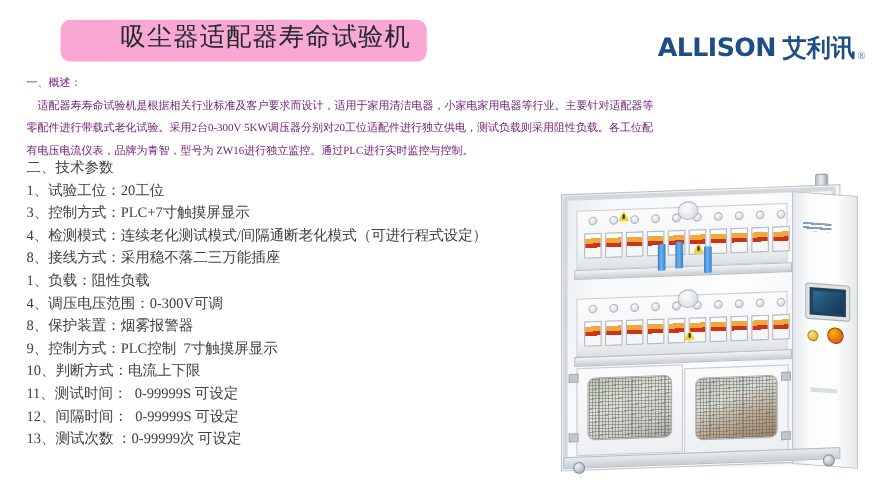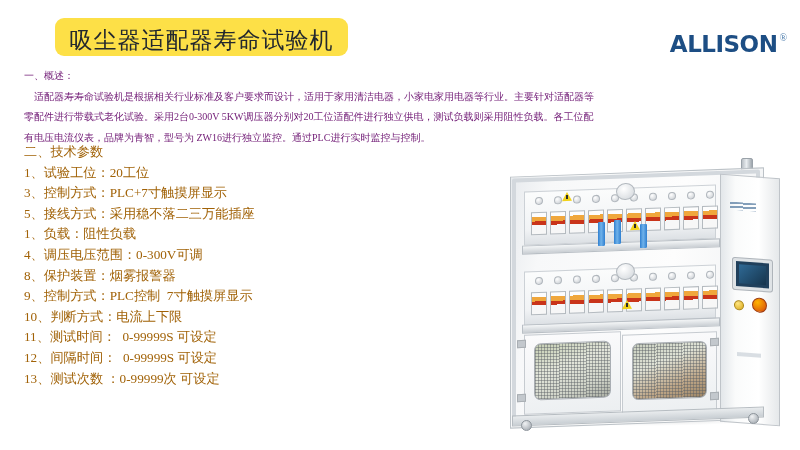--- a/index.html
+++ b/index.html
@@ -6,49 +6,49 @@
   body{
     width:800px;height:450px;background:#ffffff;
     font-family:"Liberation Serif","DejaVu Serif",serif;
     color:#2b2b2b;overflow:hidden;position:relative;
   }
   .page{position:relative;width:800px;height:450px;}
 
   
   .title-banner{
     position:absolute;left:55px;top:18px;width:293px;height:38px;
-    background:#fde047;border-radius:9px;
-    display:flex;align-items:flex-end;justify-content:center;
+    background:#f9a8d4;border-radius:9px;
+    display:flex;align-items:flex-start;justify-content:center;padding-left:40px;
   }
   .title-banner .t{
     font-family:"DejaVu Serif",serif;
     font-size:23px;letter-spacing:1px;color:#23282e;white-space:nowrap;
   }
 
   
-  .logo{position:absolute;right:13px;top:32px;display:flex;align-items:flex-start;}
+  .logo{position:absolute;right:13px;top:32px;display:flex;align-items:flex-end;}
   .logo .en{
     font-family:"DejaVu Sans","Liberation Sans",sans-serif;
     font-weight:bold;font-size:23px;color:#1d4e84;letter-spacing:-0.5px;
     line-height:25px;
   }
   .logo .cn{
     font-family:"DejaVu Sans","Liberation Sans",sans-serif;
     font-weight:bold;font-size:22px;color:#1d4e84;margin-left:6px;line-height:25px;
   }
   .logo .reg{font-size:10px;color:#4a7bab;margin-left:2px;line-height:11px;}
 
   
   .body-text{
     position:absolute;left:24px;top:66px;width:772px;
     font-size:10px;line-height:20.6px;color:#701a75;
   }
   .body-text .ln{white-space:pre-wrap;}
   .list{position:absolute;left:24px;top:142px;width:470px;}
-  .list .row{font-size:13.2px;line-height:20.6px;color:#a16207;white-space:pre;}
+  .list .row{font-size:13.2px;line-height:20.6px;color:#404040;white-space:pre;}
 
   
   .machine{
     position:absolute;left:498px;top:158px;width:298px;height:285px;
   }
   .m-shadow{
     position:absolute;left:20px;top:252px;width:250px;height:16px;
     background:radial-gradient(ellipse at center,rgba(120,125,130,.30) 0%,rgba(255,255,255,0) 70%);
   }
   
@@ -210,35 +210,37 @@
 <body>
 
 <div class="page">
 
   <div class="title-banner">
     <span class="t">吸尘器适配器寿命试验机</span>
   </div>
 
   <div class="logo">
     <span class="en">ALLISON</span>
+    <span class="cn">艾利讯</span>
     <span class="reg">®</span>
   </div>
 
   <div class="body-text">
     <div class="ln">一、概述：</div>
     <div class="ln">    适配器寿寿命试验机是根据相关行业标准及客户要求而设计，适用于家用清洁电器，小家电家用电器等行业。主要针对适配器等</div>
     <div class="ln">零配件进行带载式老化试验。采用2台0-300V 5KW调压器分别对20工位适配件进行独立供电，测试负载则采用阻性负载。各工位配</div>
     <div class="ln">有电压电流仪表，品牌为青智，型号为 ZW16进行独立监控。通过PLC进行实时监控与控制。</div>
   </div>
 
   <div class="list">
     <div class="row">二、技术参数</div>
     <div class="row">1、试验工位：20工位</div>
     <div class="row">3、控制方式：PLC+7寸触摸屏显示</div>
-    <div class="row">5、接线方式：采用稳不落二三万能插座</div>
+    <div class="row">4、检测模式：连续老化测试模式/间隔通断老化模式（可进行程式设定）</div>
+    <div class="row">8、接线方式：采用稳不落二三万能插座</div>
     <div class="row">1、负载：阻性负载</div>
     <div class="row">4、调压电压范围：0-300V可调</div>
     <div class="row">8、保护装置：烟雾报警器</div>
     <div class="row">9、控制方式：PLC控制  7寸触摸屏显示</div>
     <div class="row">10、判断方式：电流上下限</div>
     <div class="row">11、测试时间：  0-99999S 可设定</div>
     <div class="row">12、间隔时间：  0-99999S 可设定</div>
     <div class="row">13、测试次数 ：0-99999次 可设定</div>
 
   </div>

